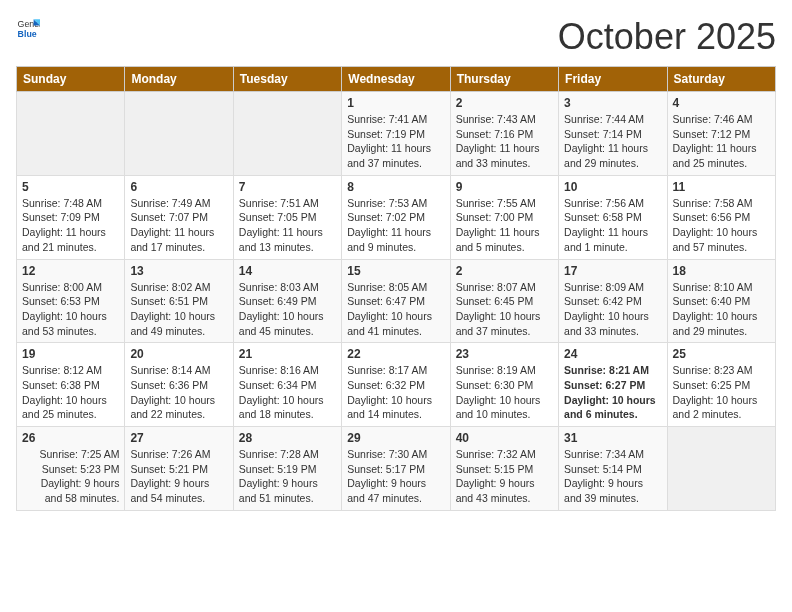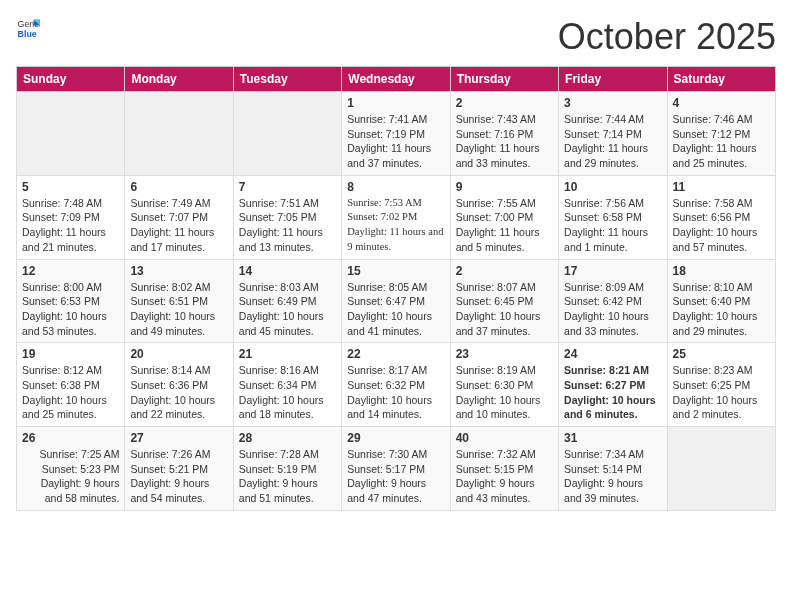--- a/index.html
+++ b/index.html
@@ -36,21 +36,21 @@
     .location-title {
       font-size: 15px;
       color: #333;
     }
     table {
       width: 100%;
       border-collapse: collapse;
       table-layout: fixed;
     }
     thead tr th {
-      background-color: #be185d;
+      background-color: #a16207;
       color: #fff;
       font-size: 12px;
       font-weight: bold;
       text-align: left;
       padding: 5px 6px;
       border: 1px solid #ccc;
     }
     tbody tr td {
       vertical-align: top;
       font-size: 10.5px;
@@ -149,21 +149,21 @@
 Daylight: 11 hours and 17 minutes.</div>
         </td>
         <td>
           <span class="day-number">7</span>
           <div class="day-info" style="white-space: pre-line;">Sunrise: 7:51 AM
 Sunset: 7:05 PM
 Daylight: 11 hours and 13 minutes.</div>
         </td>
         <td>
           <span class="day-number">8</span>
-          <div class="day-info" style="white-space: pre-line; font-family: Liberation Serif, serif;">Sunrise: 7:53 AM
+          <div class="day-info" style="white-space: pre-line;">Sunrise: 7:53 AM
 Sunset: 7:02 PM
 Daylight: 11 hours and 9 minutes.</div>
         </td>
         <td>
           <span class="day-number">9</span>
           <div class="day-info" style="white-space: pre-line;">Sunrise: 7:55 AM
 Sunset: 7:00 PM
 Daylight: 11 hours and 5 minutes.</div>
         </td>
         <td>

